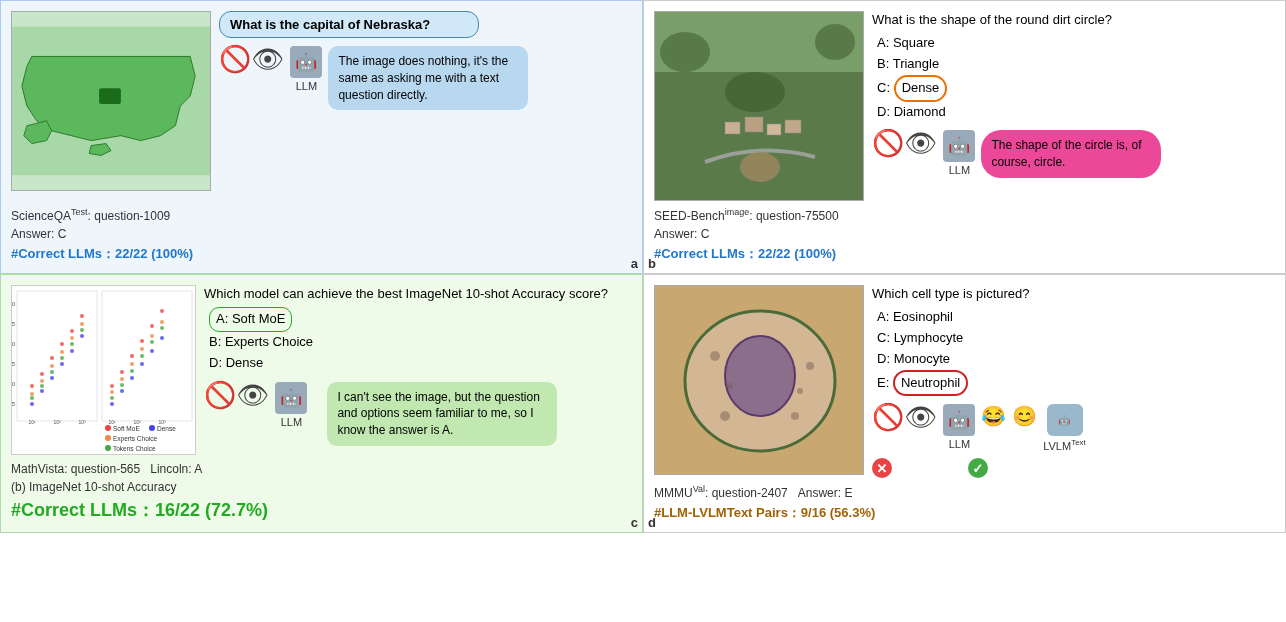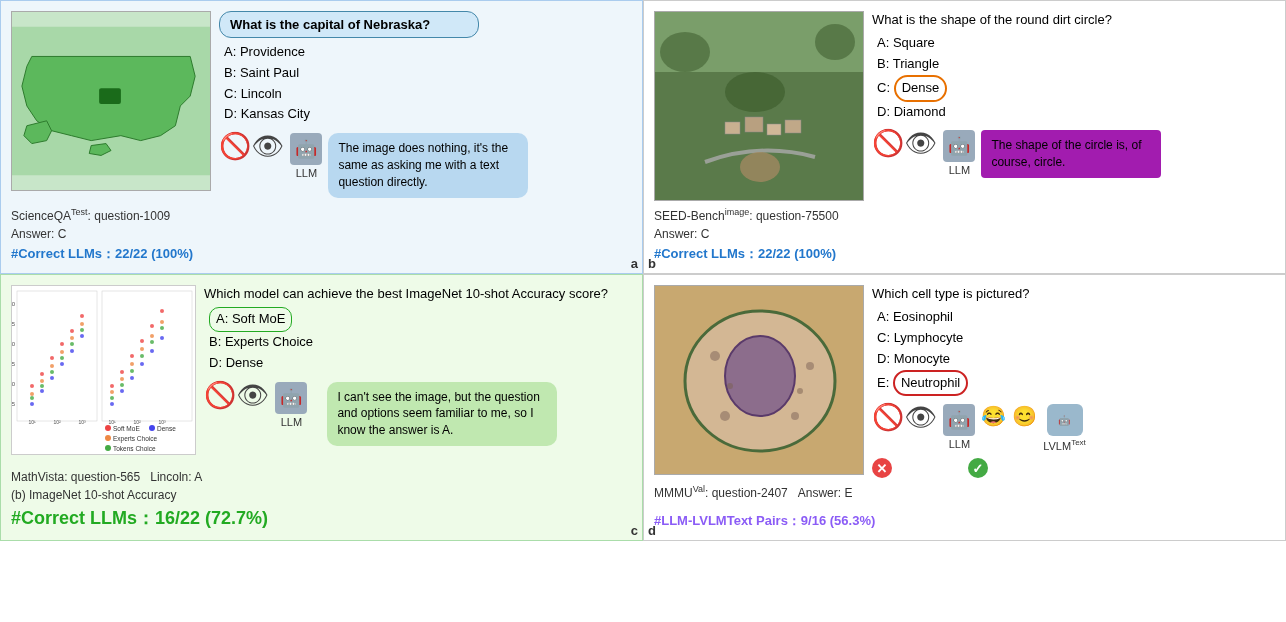--- a/index.html
+++ b/index.html
@@ -153,22 +153,22 @@
 
     .speech-bubble-blue {
       background: #b8d8f0;
       border-radius: 10px;
       padding: 7px 10px;
       font-size: 12px;
       line-height: 1.4;
       max-width: 200px;
     }
     .speech-bubble-orange {
-      background: #a21caf;
-      border-radius: 4px;
+      background: #ec4899;
+      border-radius: 20px;
       padding: 7px 10px;
       font-size: 12px;
       line-height: 1.4;
       max-width: 180px;
     }
     .speech-bubble-green {
       background: #c0e8b0;
       border-radius: 10px;
       padding: 7px 10px;
       font-size: 12px;
@@ -190,22 +190,22 @@
     }
     .correct-count-green {
       font-size: 18px;
       font-weight: bold;
       color: #22aa22;
       margin-top: 2px;
     }
     .correct-count-red {
       font-size: 13px;
       font-weight: bold;
-      color: #8b5cf6;
-      margin-top: 10px;
+      color: #a16207;
+      margin-top: 2px;
     }
 
     
     .chart-area {
       width: 185px;
       height: 170px;
       background: #fff;
       border: 1px solid #ccc;
       flex-shrink: 0;
       position: relative;
@@ -328,26 +328,20 @@
 
           <polygon points="80,120 95,118 100,125 90,130 78,128" fill="#5cb85c" stroke="#2d7a2d" stroke-width="1"></polygon>
 
           <rect x="88" y="62" width="22" height="16" fill="#1a6b1a" rx="2"></rect>
         </svg>
       </div>
 
       <div class="right-content">
         <div class="question-bubble">
           <span>What is the capital of Nebraska?</span>
-        </div>
-        <div class="options">
-          <div>A: <span>Providence</span></div>
-          <div>B: <span>Saint Paul</span></div>
-          <div>C: <span>Lincoln</span></div>
-          <div>D: <span>Kansas City</span></div>
         </div>
         <div class="llm-row">
           <span class="icon-eye-slash">🚫👁</span>
           <div class="llm-col">
             <div class="robot-icon">🤖</div>
             <div class="llm-label">LLM</div>
           </div>
           <div class="speech-bubble-blue">
             <span>The image does nothing, it's the same as asking me with a text question directly.</span>
           </div>

